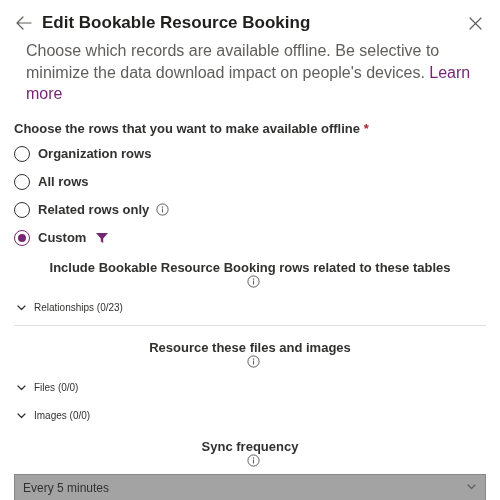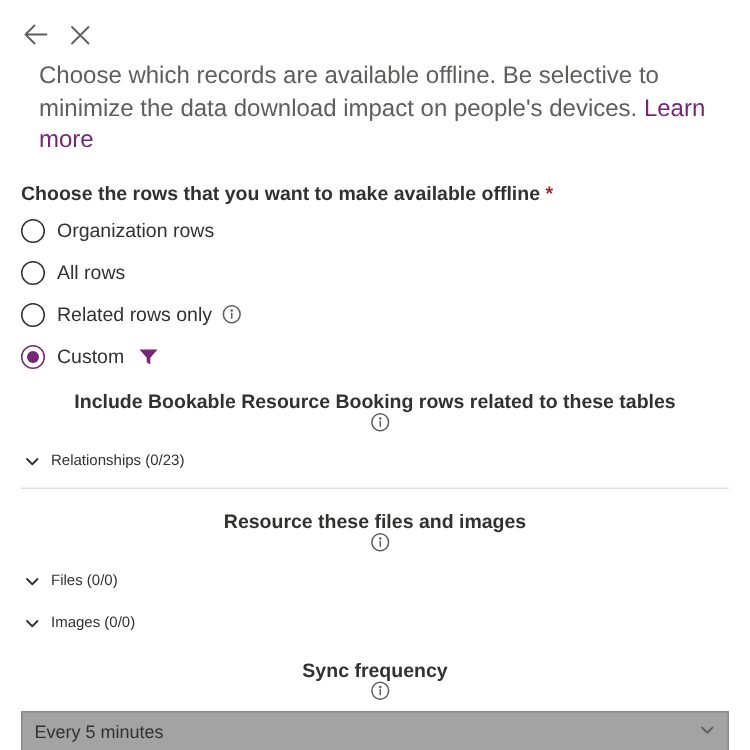--- a/index.html
+++ b/index.html
@@ -49,21 +49,21 @@
   .section-label {
     font-size: 13px;
     font-weight:600;
     margin-top: 16px;
     color:#323130;
   }
   .req::after {
     content: " *";
     color: #a4262c;
   }
-  .radio-group { margin-top: 10px; }
+  .radio-group { margin-top: 10px; font-weight: bold; }
   .radio-item {
     display:flex;
     align-items:center;
     margin-bottom: 12px;
     font-size: 13px;
     color:#323130;
     cursor:pointer;
   }
   .radio-circle {
     width:16px;height:16px;
@@ -164,20 +164,21 @@
 </style>
 </head>
 <body>
 
 <div class="header-row">
   <div class="back-btn">
     <svg width="16" height="16" viewBox="0 0 16 16">
         <path d="M7 2 L1 8 L7 14 M1 8 H15" stroke="#605e5c" stroke-width="1.2" fill="none" stroke-linecap="round" stroke-linejoin="round"></path>
       </svg>
   </div>
+  <div class="title">Edit Bookable Resource Booking</div>
   <div class="close-btn">
     <svg width="13" height="13" viewBox="0 0 13 13">
         <path d="M1 1 L12 12 M12 1 L1 12" stroke="#605e5c" stroke-width="1.2" stroke-linecap="round"></path>
       </svg>
   </div>
 </div>
 
 <div class="intro">
   <span>Choose which records are available offline. Be selective to minimize the data download impact on people's devices. </span><a href="#">Learn more</a>
 </div>

